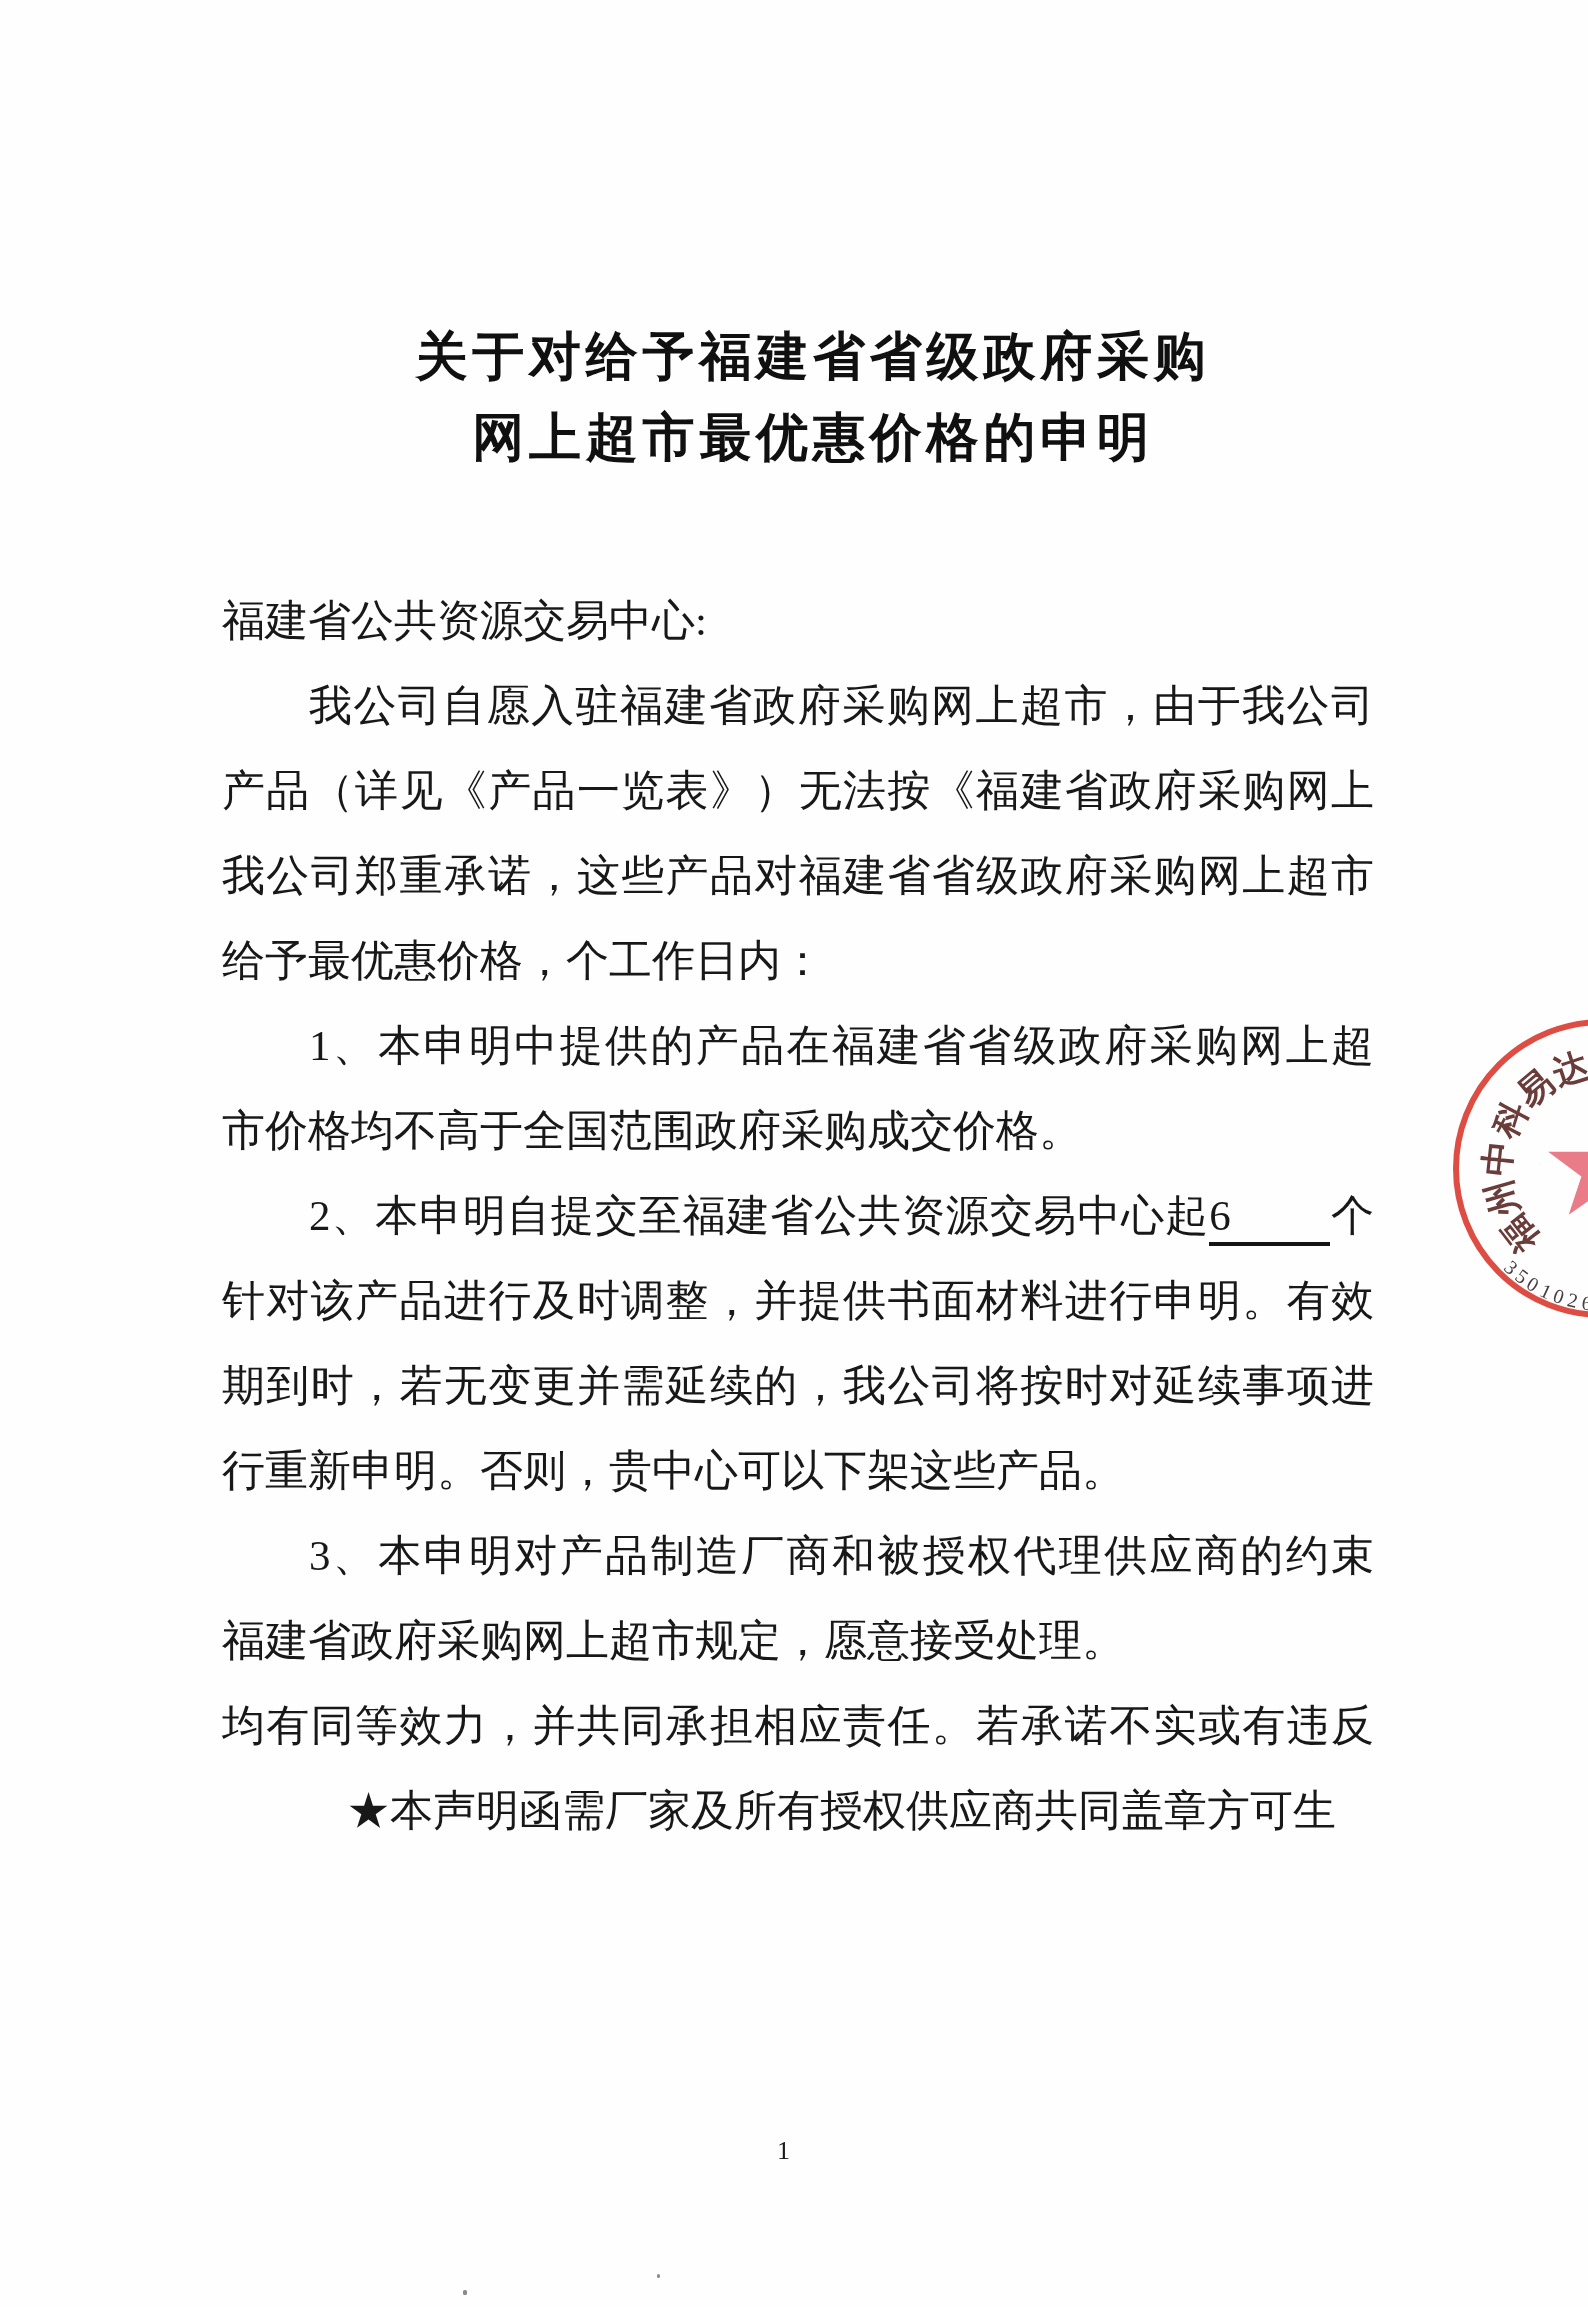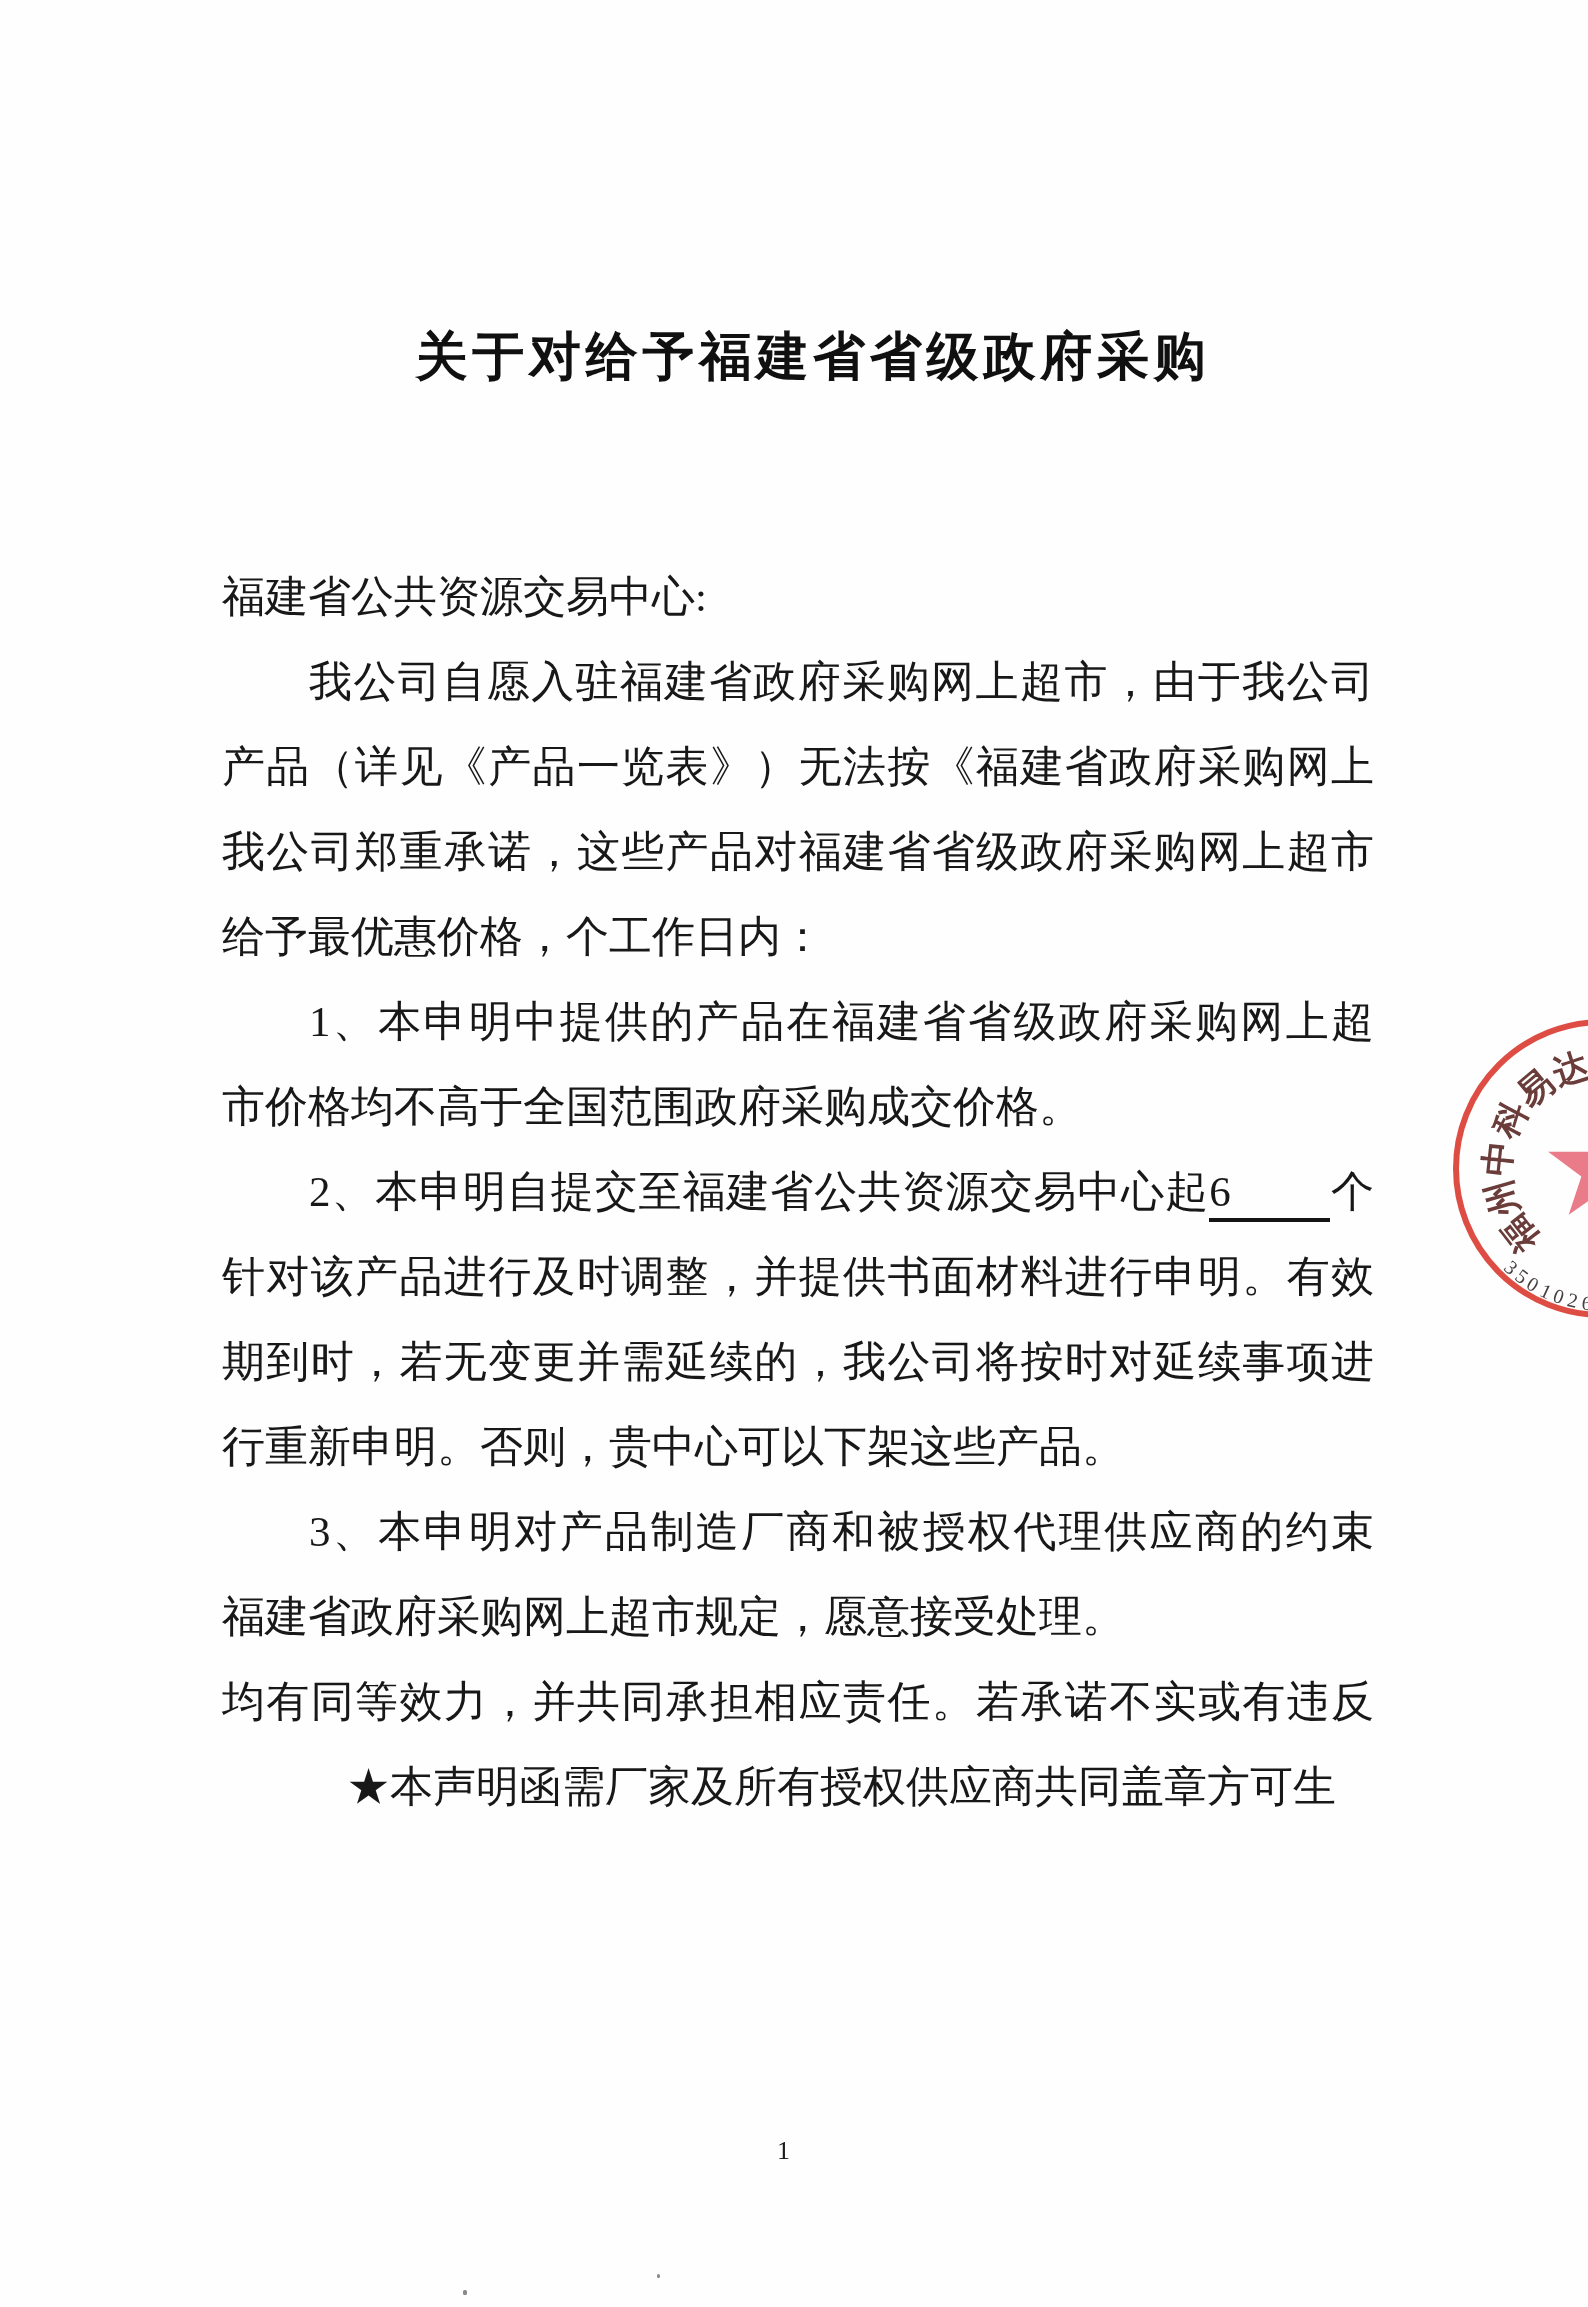--- a/index.html
+++ b/index.html
@@ -15,21 +15,21 @@
   .title-block{
     position:absolute;top:316px;left:0;width:100%;
     text-align:center;
   }
   .title-line{
     font-size:52px;font-weight:bold;line-height:81px;
     letter-spacing:4.8px;color:#101010;margin-left:37px;
   }
   
   .body-block{
-    position:absolute;top:554px;left:222px;width:1152px;
+    position:absolute;top:578px;left:222px;width:1152px;
   }
   .ln{
     height:85px;line-height:85px;font-size:43px;
     white-space:nowrap;color:#181818;
   }
   .ln.fill{
     white-space:normal;
     text-align:justify;text-align-last:justify;
     text-justify:inter-character;
   }
@@ -71,20 +71,21 @@
   
   .speck{position:absolute;background:#8a8a8a;border-radius:1.6px;}
 </style>
 </head>
 <body>
 
 <div class="page">
 
   <div class="title-block">
     <div class="title-line">关于对给予福建省省级政府采购</div>
+    <div class="title-line">网上超市最优惠价格的申明</div>
   </div>
 
   <div class="body-block">
     <div class="ln">福建省公共资源交易中心:</div>
     <div class="ln indent fill">我公司自愿入驻福建省政府采购网上超市，由于我公司</div>
     <div class="ln fill">产品（详见《产品一览表》）无法按《福建省政府采购网上</div>
     <div class="ln fill">我公司郑重承诺，这些产品对福建省省级政府采购网上超市</div>
     <div class="ln">给予最优惠价格，个工作日内：</div>
     <div class="ln indent fill">1、本申明中提供的产品在福建省省级政府采购网上超</div>
     <div class="ln">市价格均不高于全国范围政府采购成交价格。</div>

